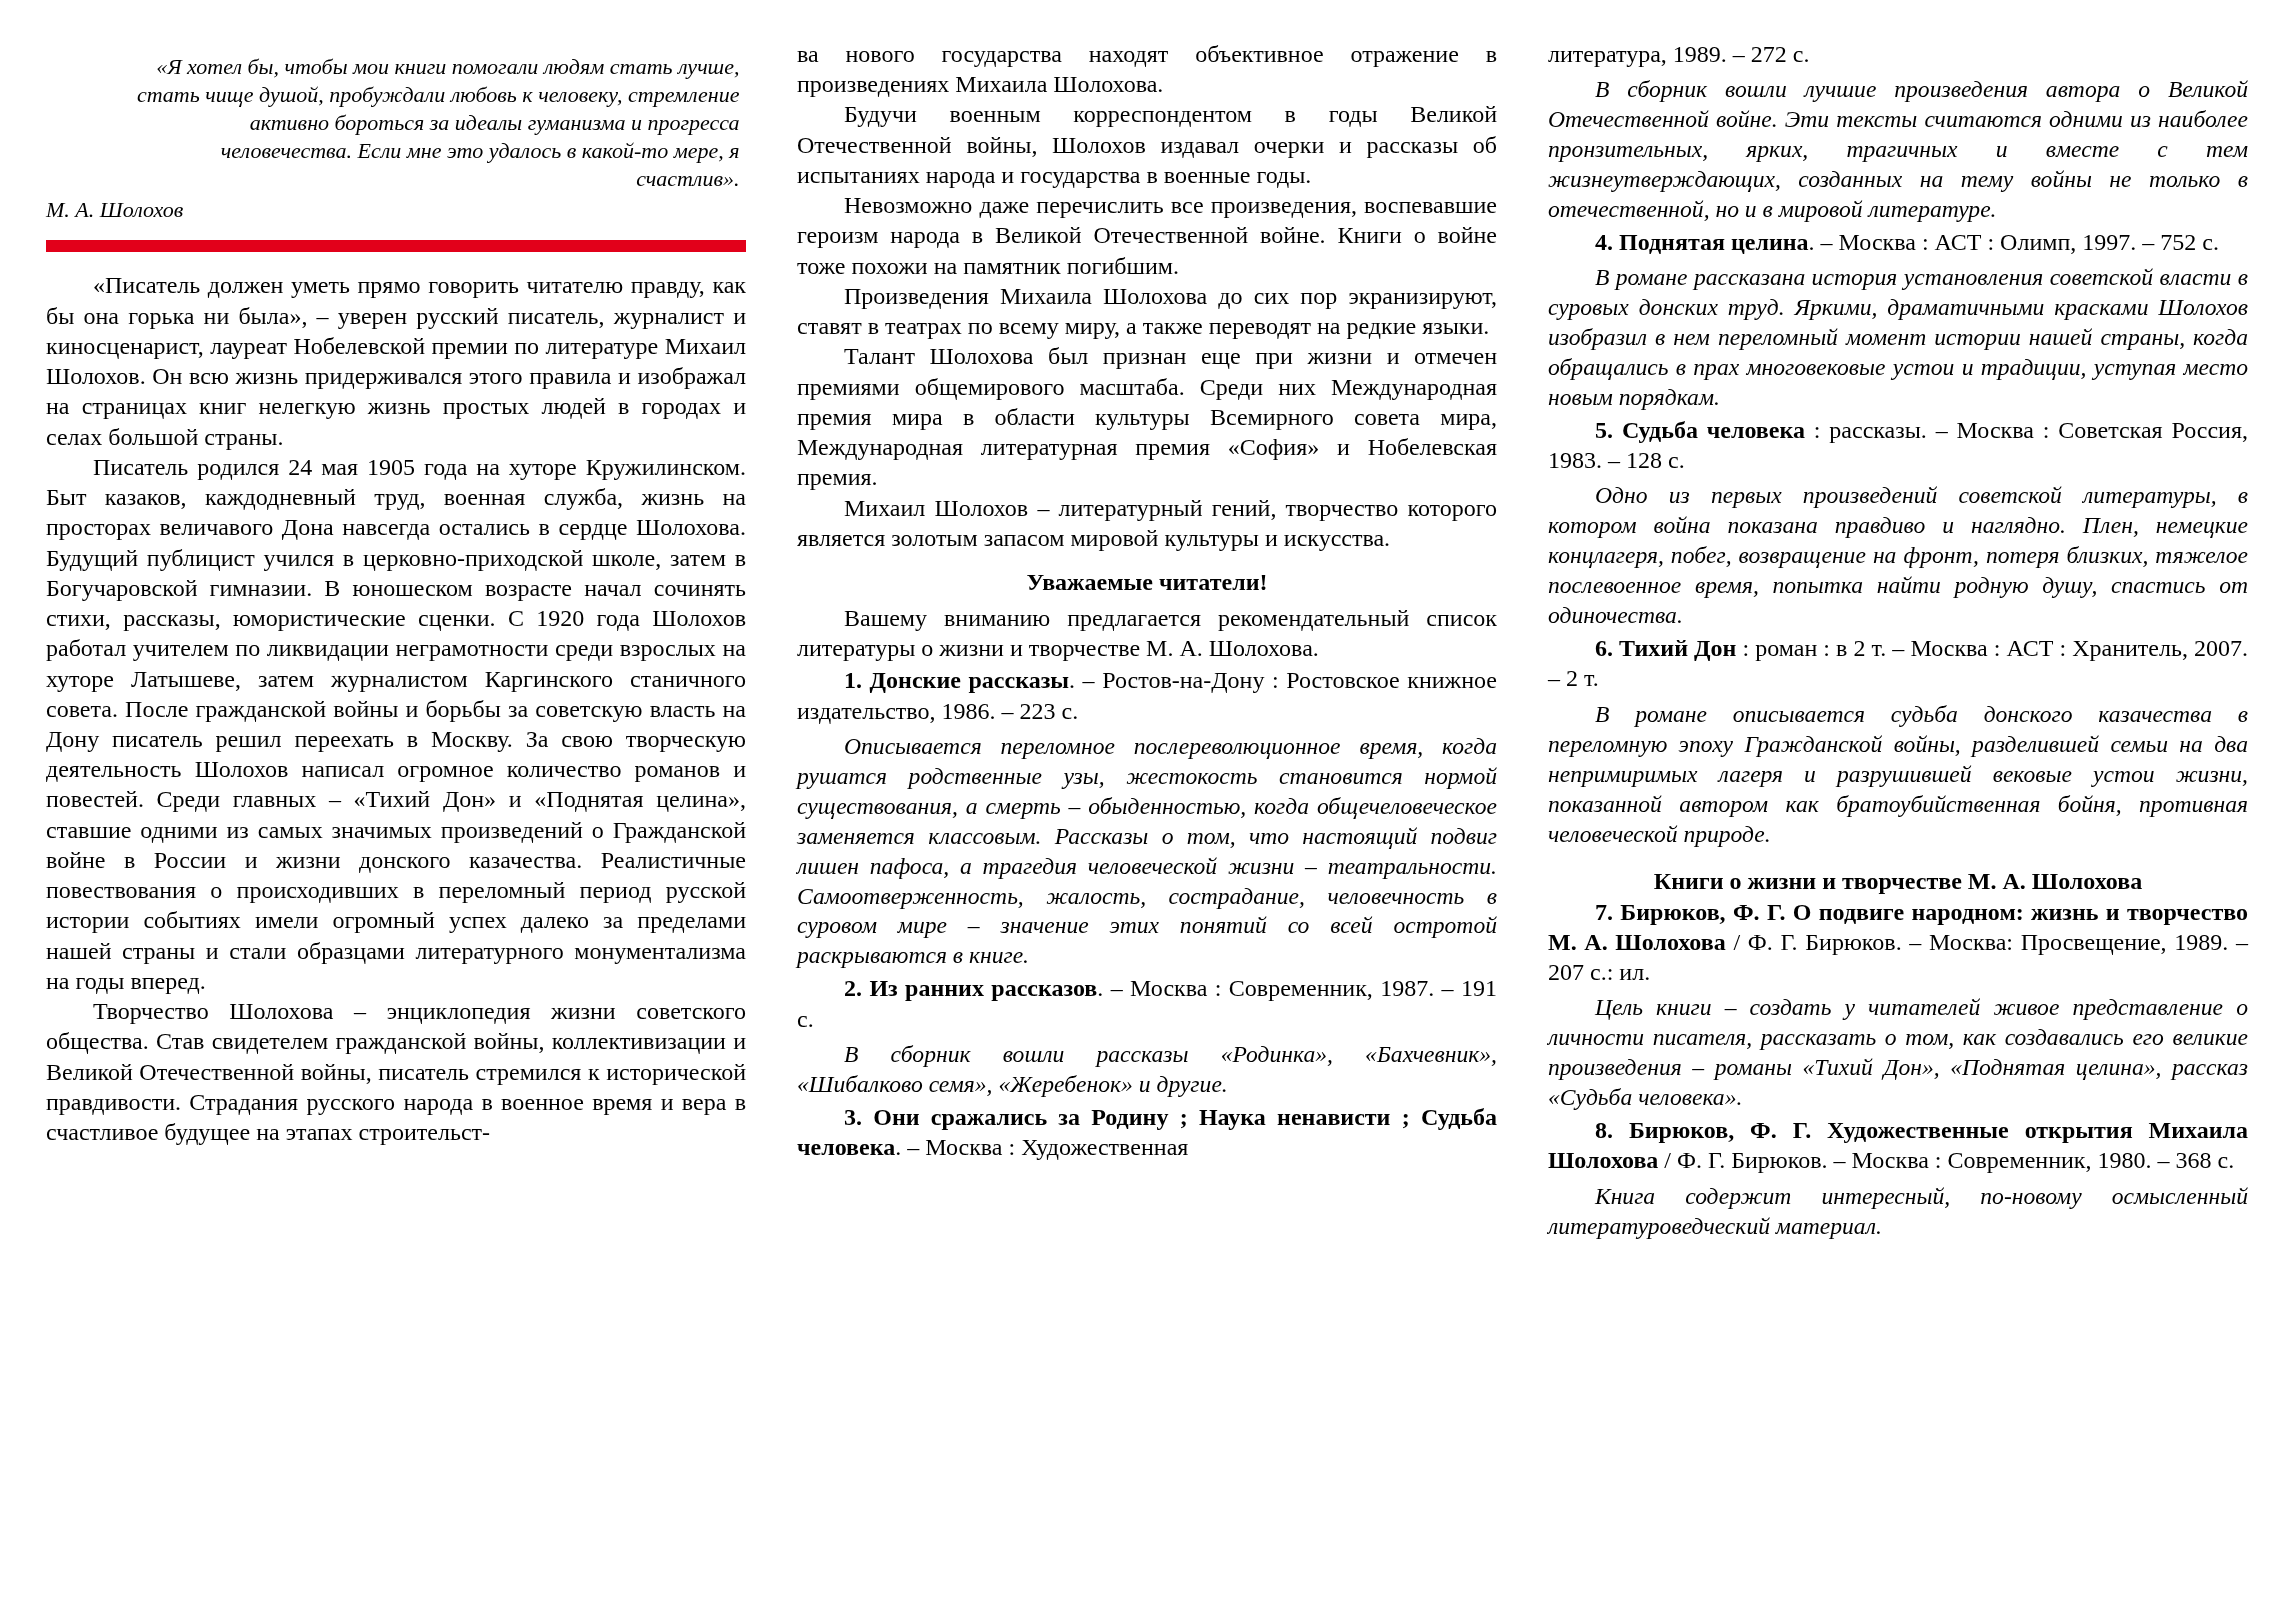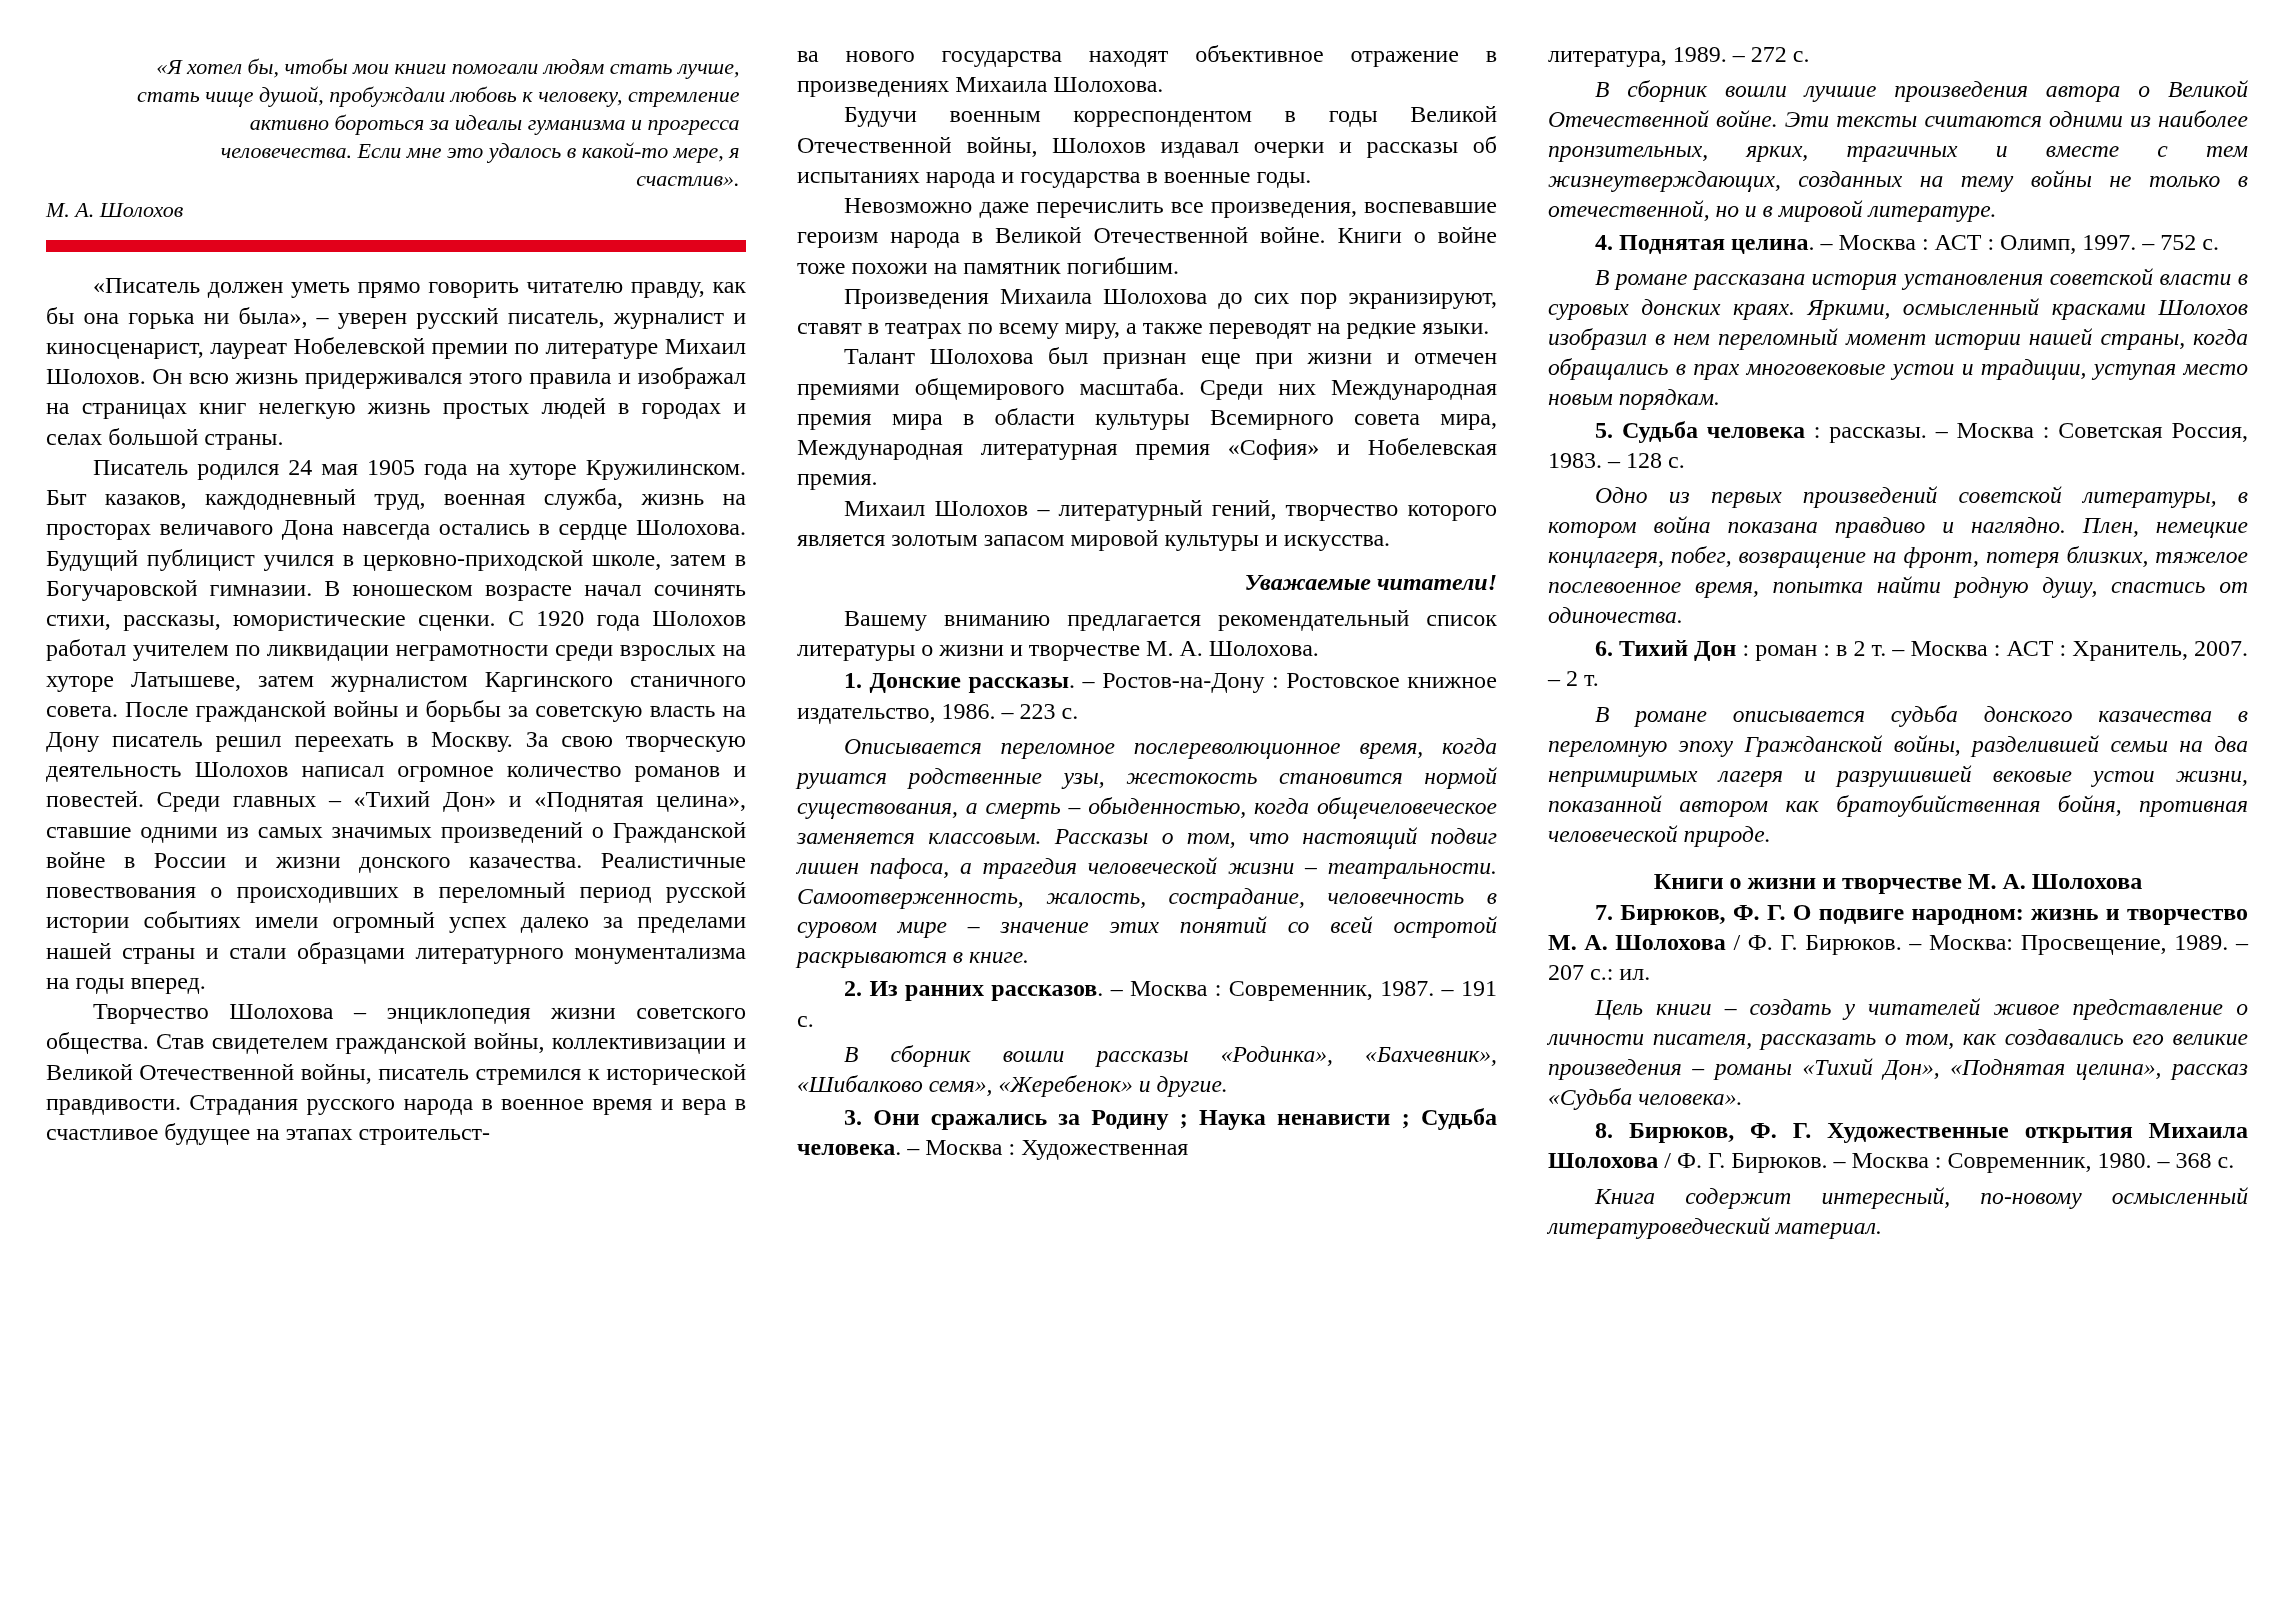--- a/index.html
+++ b/index.html
@@ -56,26 +56,25 @@
     margin: 2.6px 6.5px 0 0;
   }
   .red-rule {
     margin: 17px 0 18.3px 0;
     height: 11.8px;
     background: #e2001a;
     width: 100%;
   }
   .body-p { margin-bottom: 0px; }
   .center-head {
-    text-align: right;
+    text-align: center;
     text-indent: 0;
     font-weight: bold;
     font-size: 24px;
     margin: 14.4px 0 5.2px 0;
-    font-style: italic;
   }
   .entry {
     text-indent: 47px;
     font-size: 24px;
     line-height: 1.26;
     text-align: justify;
     margin-top: 2px;
   }
   .entry b { font-weight: bold; }
   .annot {
@@ -129,21 +128,21 @@
       <p class="annot">В сборник вошли рассказы «Родинка», «Бахчевник», «Шибалково семя», «Жеребенок» и другие.</p>
 
       <p class="entry"><b>3.</b> <b>Они сражались за Родину ; Наука ненависти ; Судьба человека</b><span>. – Москва : Художественная</span></p>
     </div>
 
     <div class="col">
       <p class="body-p noindent">литература, 1989. – 272 с.</p>
       <p class="annot">В сборник вошли лучшие произведения автора о Великой Отечественной войне. Эти тексты считаются одними из наиболее пронзительных, ярких, трагичных и вместе с тем жизнеутверждающих, созданных на тему войны не только в отечественной, но и в мировой литературе.</p>
 
       <p class="entry"><b>4.</b> <b>Поднятая целина</b><span>. – Москва : АСТ : Олимп, 1997. – 752 с.</span></p>
-      <p class="annot">В романе рассказана история установления советской власти в суровых донских краях. Яркими, осмысленный красками Шолохов изобразил в нем переломный момент истории нашей страны, когда обращались в прах многовековые устои и традиции, уступая место новым порядкам.</p>
+      <p class="annot">В романе рассказана история установления советской власти в суровых донских труд. Яркими, драматичными красками Шолохов изобразил в нем переломный момент истории нашей страны, когда обращались в прах многовековые устои и традиции, уступая место новым порядкам.</p>
 
       <p class="entry"><b>5.</b> <b>Судьба человека</b><span> : рассказы. – Москва : Советская Россия, 1983. – 128 с.</span></p>
       <p class="annot">Одно из первых произведений советской литературы, в котором война показана правдиво и наглядно. Плен, немецкие концлагеря, побег, возвращение на фронт, потеря близких, тяжелое послевоенное время, попытка найти родную душу, спастись от одиночества.</p>
 
       <p class="entry"><b>6.</b> <b>Тихий Дон</b><span> : роман : в 2 т. – Москва : АСТ : Хранитель, 2007. – 2 т.</span></p>
       <p class="annot">В романе описывается судьба донского казачества в переломную эпоху Гражданской войны, разделившей семьи на два непримиримых лагеря и разрушившей вековые устои жизни, показанной автором как братоубийственная бойня, противная человеческой природе.</p>
 
       <p class="section-head">Книги о жизни и творчестве М. А. Шолохова</p>
 
       <p class="entry tight"><b>7.</b> <b>Бирюков, Ф. Г. О подвиге народном: жизнь и творчество М. А. Шолохова</b><span> / Ф. Г. Бирюков. – Москва: Просвещение, 1989. – 207 с.: ил.</span></p>

